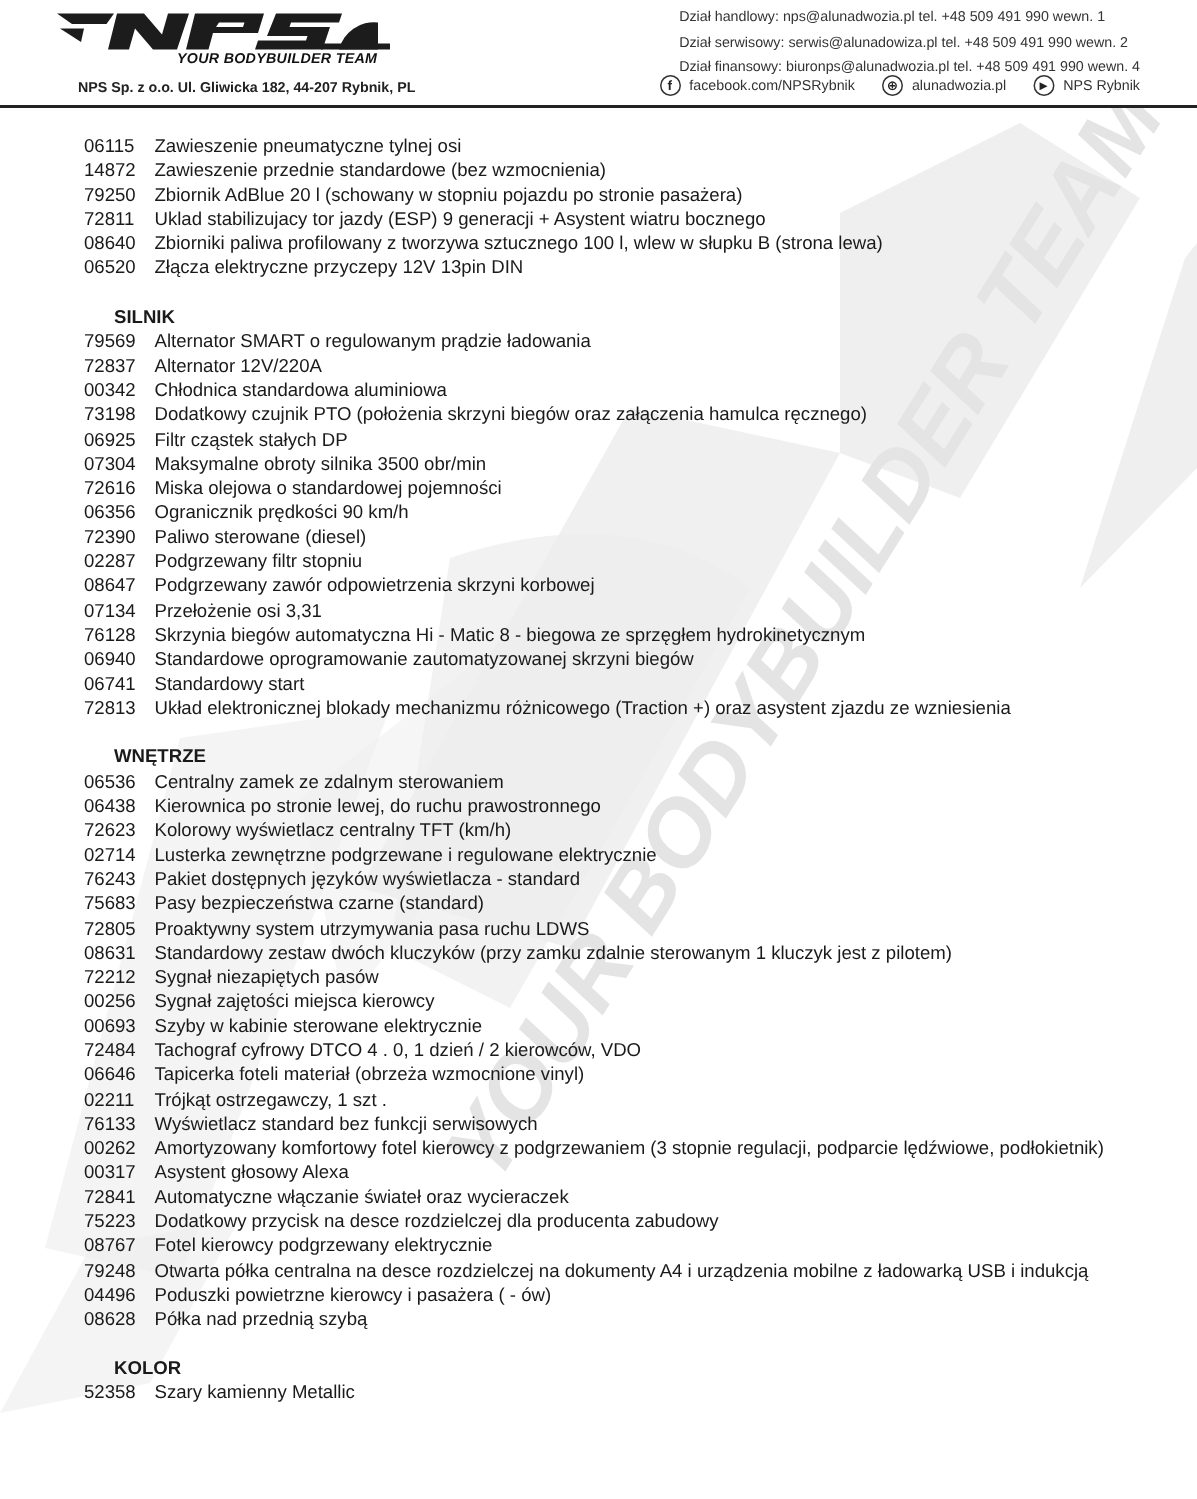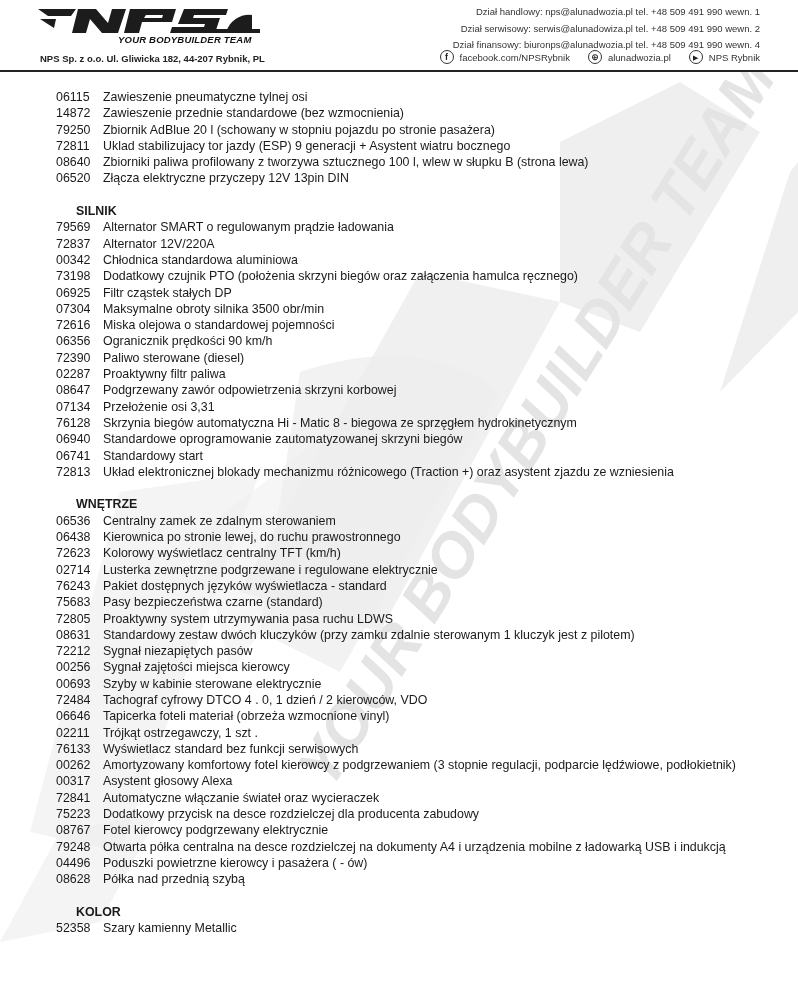--- a/index.html
+++ b/index.html
@@ -4,22 +4,22 @@
   <style>
     * { box-sizing: border-box; margin: 0; padding: 0; }
     html, body { width: 798px; height: 999px; background: #ffffff; overflow: hidden; }
     body { position: relative; font-family: "Liberation Sans", "DejaVu Sans", sans-serif; color: #1a1a1a; }
 
     
     .header { position: absolute; left: 0; top: 0; width: 798px; height: 72px; }
     .logo { position: absolute; left: 38px; top: 6px; width: 222px; height: 42px; }
     .logo svg { display: block; }
     .tagline { position: absolute; left: 118px; top: 34px; font-size: 9.5px; font-weight: bold; font-style: italic; letter-spacing: 0.2px; color: #111; }
-    .address { position: absolute; left: 40px; top: 53px; font-size: 9.5px; color: #222; font-weight: bold; }
-    .contacts { position: absolute; right: 38px; top: 4px; text-align: right; font-size: 9.5px; line-height: 16.5px; color: #333; }
+    .address { position: absolute; left: 52px; top: 53px; font-size: 9.5px; color: #222; font-weight: bold; }
+    .contacts { position: absolute; right: 38px; top: 4px; font-size: 9.5px; line-height: 16.5px; color: #333; }
     .contacts div { white-space: nowrap; }
     .social { position: absolute; right: 38px; top: 50px; display: flex; align-items: center; gap: 6px; font-size: 9.5px; color: #333; }
     .social .icon { width: 14px; height: 14px; border: 1.2px solid #333; border-radius: 50%; display: inline-flex; align-items: center; justify-content: center; font-size: 9px; font-weight: bold; color: #222; line-height: 1; }
     .social .gap { width: 6px; }
     .rule { position: absolute; left: 0; top: 70px; width: 798px; height: 2px; background: #222; }
 
     
     .watermark { position: absolute; left: 0; top: 72px; width: 798px; height: 927px; pointer-events: none; }
 
     
@@ -149,21 +149,21 @@
     <div class="row">
         <span class="code">06356</span>
         <span class="desc">Ogranicznik prędkości 90 km/h</span>
       </div>
     <div class="row">
         <span class="code">72390</span>
         <span class="desc">Paliwo sterowane (diesel)</span>
       </div>
     <div class="row">
         <span class="code">02287</span>
-        <span class="desc">Proaktywny filtr paliwa</span>
+        <span class="desc">Podgrzewany filtr stopniu</span>
       </div>
     <div class="row">
         <span class="code">08647</span>
         <span class="desc">Podgrzewany zawór odpowietrzenia skrzyni korbowej</span>
       </div>
     <div class="row">
         <span class="code">07134</span>
         <span class="desc">Przełożenie osi 3,31</span>
       </div>
     <div class="row">

